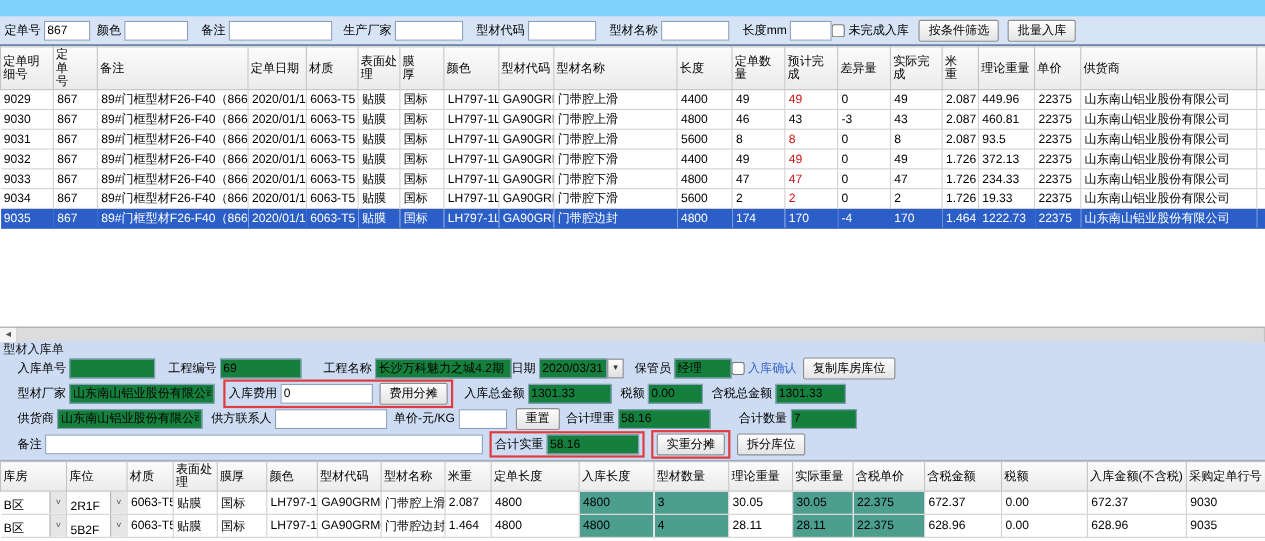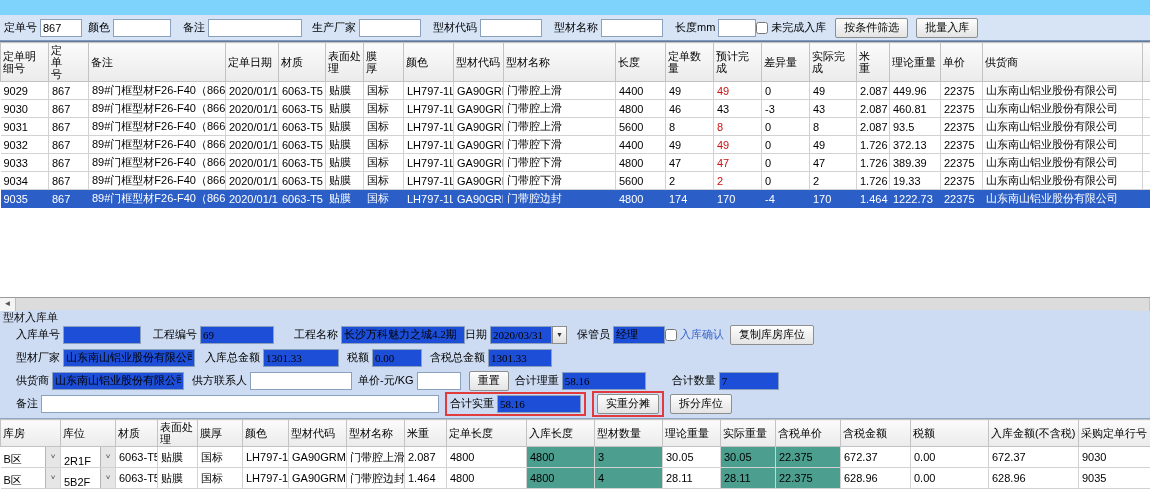--- a/index.html
+++ b/index.html
@@ -9,21 +9,21 @@
        font-family:"Liberation Sans","DejaVu Sans",sans-serif;font-size:11px;color:#000;}
   
   .titlestrip{position:absolute;top:0;left:0;right:0;height:15px;background:#7dd3fc;
               padding:15px 4px 0;box-sizing:border-box;color:#222;}
   
   .filterbar{position:absolute;top:15px;left:0;right:0;height:26px;background:#d6e4f6;
              border-bottom:1px solid #7f98bb;display:flex;align-items:center;padding:0 4px;box-sizing:border-box;}
   .lb{white-space:nowrap;margin:0 3px 0 0;}
   .f{height:16px;border:1px solid #8ba0bd;background:#fff;font-family:inherit;font-size:11px;
      padding:0 2px;box-sizing:content-box;}
-  .f.ro{background:#1d4ed8;font-family:Liberation Serif, serif;}
+  .f.ro{background:#15803d;}
   .btn{height:20px;background:linear-gradient(#fdfdfd,#e4e4e4);border:1px solid #8e8e8e;border-radius:2px;
        padding:0 8px;font-family:inherit;font-size:11px;white-space:nowrap;cursor:default;}
   .ml6{margin-left:6px}.ml8{margin-left:8px}.ml10{margin-left:10px}.ml12{margin-left:12px}
   .ml14{margin-left:20px}.ml16{}.ml26{margin-left:26px}
   input[type=checkbox]{width:12px;height:12px;margin:0 3px 0 0;}
   
   table{border-collapse:collapse;table-layout:fixed;width:1150px;background:#fff;}
   th{background:linear-gradient(#fbfbfb,#ebebeb);border:1px solid #c3c3c3;font-weight:normal;
      text-align:left;vertical-align:middle;padding:1px 2px;line-height:12px;overflow:hidden;}
   td{border-right:1px solid #d2d2d2;border-bottom:1px solid #d2d2d2;padding:0 3px;
@@ -238,21 +238,21 @@
             <td>国标</td>
             <td>LH797-1LL0</td>
             <td>GA90GRM04</td>
             <td>门带腔下滑</td>
             <td>4800</td>
             <td>47</td>
             <td class="redval">47</td>
             <td>0</td>
             <td>47</td>
             <td>1.726</td>
-            <td>389.39</td>
+            <td>234.33</td>
             <td>22375</td>
             <td>山东南山铝业股份有限公司</td>
             <td></td>
           </tr>
           <tr>
             <td>9034</td>
             <td>867</td>
             <td>89#门框型材F26-F40（866+867）</td>
             <td>2020/01/13</td>
             <td>6063-T5</td>
@@ -321,20 +321,25 @@
       <span class="lb ml10">保管员</span>
       <input class="f ro" style="width: 46px;" readonly="" value="经理">
       <input type="checkbox" class="ml12" style="">
       <span class="bluechk">入库确认</span>
       <button class="btn ml6">复制库房库位</button>
     </div>
 
     <div class="frow">
       <span class="lb">型材厂家</span>
       <input class="f ro" style="width: 126px;" readonly="" value="山东南山铝业股份有限公司">
+      <span class="redgrp ml8">
+        <span class="lb">入库费用</span>
+        <input class="f" style="width: 78px;" value="0">
+        <button class="btn ml6">费用分摊</button>
+      </span>
       <span class="lb ml10">入库总金额</span>
       <input class="f ro" style="width: 70px;" readonly="" value="1301.33">
       <span class="lb ml8">税额</span>
       <input class="f ro" style="width: 44px;" readonly="" value="0.00">
       <span class="lb ml8">含税总金额</span>
       <input class="f ro" style="width: 58px;" readonly="" value="1301.33">
     </div>
 
     <div class="frow">
       <span class="lb">供货商</span>

